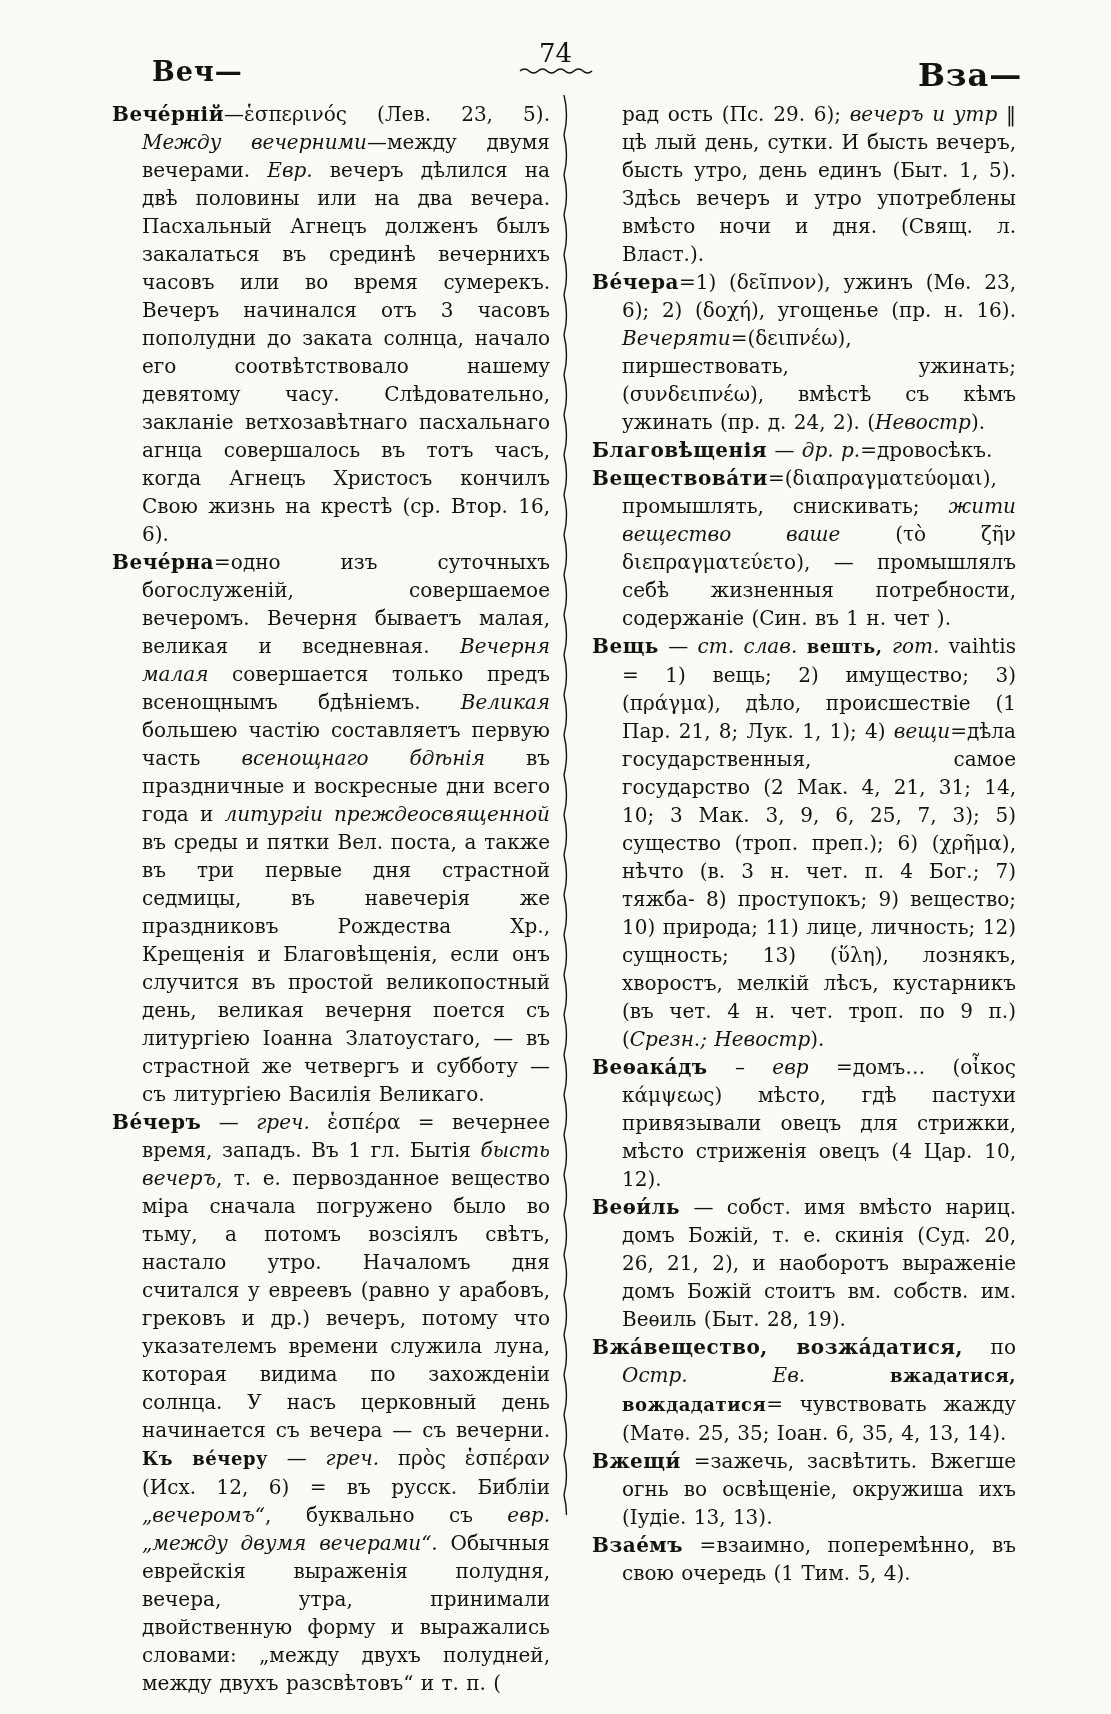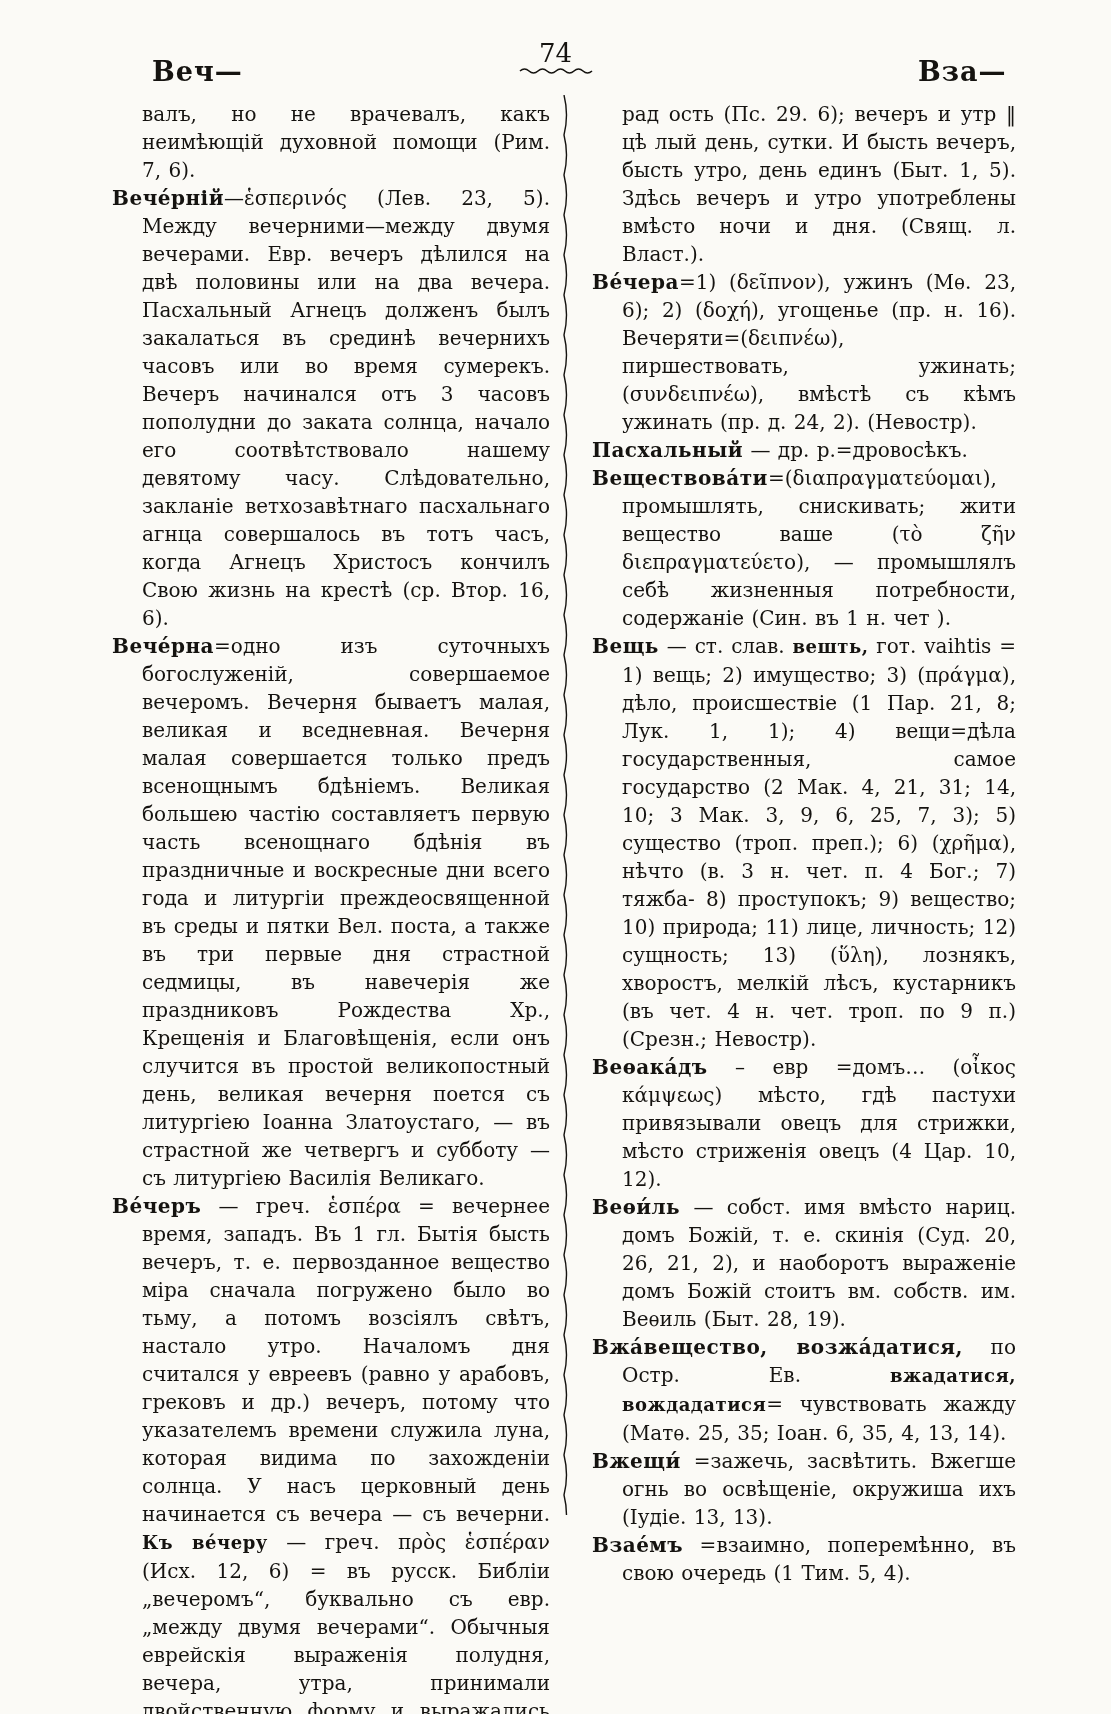--- a/index.html
+++ b/index.html
@@ -14,21 +14,21 @@
   .page{position:relative;width:1111px;height:1714px;}
   .running-head{
     position:absolute;top:38px;left:0;width:1111px;height:56px;
   }
   .head-left{
     position:absolute;left:152px;top:18px;
     font-weight:bold;font-size:27px;letter-spacing:1px;
   }
   .head-right{
     position:absolute;left:918px;top:18px;
-    font-weight:bold;font-size:27px;letter-spacing:1px;
+    font-weight:bold;font-size:32px;letter-spacing:1px;
   }
   .page-num-wrap{
     position:absolute;left:0;right:0;top:0;text-align:center;
   }
   .page-num{
     font-weight:normal;font-size:26px;display:inline-block;
   }
   .page-num-underline{display:block;margin:0 auto;margin-top:-2px;}
   .columns{
     position:absolute;top:100px;left:112px;width:904px;
@@ -37,21 +37,21 @@
   .col{width:438px;}
   .col.right{width:424px;}
   .entry{
     margin:0;padding:0 0 0 30px;text-indent:-30px;
     text-align:justify;
     font-size:20px;line-height:28px;
     word-spacing:1px;
   }
   .entry.cont{text-indent:0;}
   .hw{font-weight:bold;letter-spacing:0.5px;}
-  .i{}
+  .i{font-style:italic;}
   .slav{font-weight:bold;font-size:0.9em;letter-spacing:0.5px;}
   .divider{
     position:absolute;left:558px;top:95px;height:1420px;width:12px;
   }
 </style>
 </head>
 <body>
 
 <div class="page">
 
@@ -65,29 +65,28 @@
     </div>
     <span class="head-right">Вза—</span>
   </div>
 
   <svg class="divider" width="12" height="1420" viewBox="0 0 12 1420" preserveAspectRatio="none">
     <path id="wavy-divider-path" stroke="#151310" stroke-width="1.4" fill="none" d="M6 0 q5 20 0 40 q5 20 0 40 q5 20 0 40 q5 20 0 40 q5 20 0 40 q5 20 0 40 q5 20 0 40 q5 20 0 40 q5 20 0 40 q5 20 0 40 q5 20 0 40 q5 20 0 40 q5 20 0 40 q5 20 0 40 q5 20 0 40 q5 20 0 40 q5 20 0 40 q5 20 0 40 q5 20 0 40 q5 20 0 40 q5 20 0 40 q5 20 0 40 q5 20 0 40 q5 20 0 40 q5 20 0 40 q5 20 0 40 q5 20 0 40 q5 20 0 40 q5 20 0 40 q5 20 0 40 q5 20 0 40 q5 20 0 40 q5 20 0 40 q5 20 0 40 q5 20 0 40 q5 20 0 40"></path>
   </svg>
 
   <div class="columns">
     <div class="col left">
-        <p class="entry cont"><span>валъ, но не врачевалъ, какъ неимѣющій духовной помощи (Рим. 7, 6).</span></p>
         <p class="entry"><span class="hw">Вече́рній</span><span>—ἑσπερινός (Лев. 23, 5). </span><span class="i">Между вечерними</span><span>—между двумя вечерами. </span><span class="i">Евр.</span><span> вечеръ дѣлился на двѣ половины или на два вечера. Пасхальный Агнецъ долженъ былъ закалаться въ срединѣ вечернихъ часовъ или во время сумерекъ. Вечеръ начинался отъ 3 часовъ пополудни до заката солнца, начало его соотвѣтствовало нашему девятому часу. Слѣдовательно, закланіе ветхозавѣтнаго пасхальнаго агнца совершалось въ тотъ часъ, когда Агнецъ Христосъ кончилъ Свою жизнь на крестѣ (ср. Втор. 16, 6).</span></p>
         <p class="entry"><span class="hw">Вече́рна</span><span>=одно изъ суточныхъ богослуженій, совершаемое вечеромъ. Вечерня бываетъ малая, великая и вседневная. </span><span class="i">Вечерня малая</span><span> совершается только предъ всенощнымъ бдѣніемъ. </span><span class="i">Великая</span><span> большею частію составляетъ первую часть </span><span class="i">всенощнаго бдѣнія</span><span> въ праздничные и воскресные дни всего года и </span><span class="i">литургіи преждеосвященной</span><span> въ среды и пятки Вел. поста, а также въ три первые дня страстной седмицы, въ навечерія же праздниковъ Рождества Хр., Крещенія и Благовѣщенія, если онъ случится въ простой великопостный день, великая вечерня поется съ литургіею Іоанна Златоустаго, — въ страстной же четвергъ и субботу — съ литургіею Василія Великаго.</span></p>
         <p class="entry"><span class="hw">Ве́черъ</span><span> — </span><span class="i">греч.</span><span> ἑσπέρα = вечернее время, западъ. Въ 1 гл. Бытія </span><span class="i">бысть вечеръ</span><span>, т. е. первозданное вещество міра сначала погружено было во тьму, а потомъ возсіялъ свѣтъ, настало утро. Началомъ дня считался у евреевъ (равно у арабовъ, грековъ и др.) вечеръ, потому что указателемъ времени служила луна, которая видима по захожденіи солнца. У насъ церковный день начинается съ вечера — съ вечерни. </span><span class="slav">Къ ве́черу</span><span> — </span><span class="i">греч.</span><span> πρὸς ἑσπέραν (Исх. 12, 6) = въ русск. Библіи </span><span class="i">„вечеромъ“</span><span>, буквально съ </span><span class="i">евр.</span><span> </span><span class="i">„между двумя вечерами“</span><span>. Обычныя еврейскія выраженія полудня, вечера, утра, принимали двойственную форму и выражались словами: „между двухъ полудней, между двухъ разсвѣтовъ“ и т. п. (</span></p>
       </div>
     <div class="col right">
         <p class="entry cont"><span>рад ость (Пс. 29. 6); </span><span class="i">вечеръ и утр</span><span> ‖ цѣ лый день, сутки. И бысть вечеръ, бысть утро, день единъ (Быт. 1, 5). Здѣсь вечеръ и утро употреблены вмѣсто ночи и дня. (Свящ. л. Власт.).</span></p>
         <p class="entry"><span class="hw">Ве́чера</span><span>=1) (δεῖπνον), ужинъ (Мѳ. 23, 6); 2) (δοχή), угощенье (пр. н. 16). </span><span class="i">Вечеряти</span><span>=(δειπνέω), пиршествовать, ужинать; (συνδειπνέω), вмѣстѣ съ кѣмъ ужинать (пр. д. 24, 2). (</span><span class="i">Невостр</span><span>).</span></p>
-        <p class="entry"><span class="hw">Пасхальный</span><span> — </span><span class="i">др. р.</span><span>=дровосѣкъ.</span></p>
+        <p class="entry"><span class="hw">Благовѣщенія</span><span> — </span><span class="i">др. р.</span><span>=дровосѣкъ.</span></p>
         <p class="entry"><span class="hw">Веществова́ти</span><span>=(διαπραγματεύομαι), промышлять, снискивать; </span><span class="i">жити вещество ваше</span><span> (τὸ ζῆν διεπραγματεύετο), — промышлялъ себѣ жизненныя потребности, содержаніе (Син. въ 1 н. чет ).</span></p>
         <p class="entry"><span class="hw">Вещь</span><span> — </span><span class="i">ст. слав.</span><span> </span><span class="slav">вешть,</span><span> </span><span class="i">гот.</span><span> vaihtis = 1) вещь; 2) имущество; 3) (πράγμα), дѣло, происшествіе (1 Пар. 21, 8; Лук. 1, 1); 4) </span><span class="i">вещи</span><span>=дѣла государственныя, самое государство (2 Мак. 4, 21, 31; 14, 10; 3 Мак. 3, 9, 6, 25, 7, 3); 5) существо (троп. преп.); 6) (χρῆμα), нѣчто (в. 3 н. чет. п. 4 Бог.; 7) тяжба- 8) проступокъ; 9) вещество; 10) природа; 11) лице, личность; 12) сущность; 13) (ὕλη), лознякъ, хворостъ, мелкій лѣсъ, кустарникъ (въ чет. 4 н. чет. троп. по 9 п.) (</span><span class="i">Срезн.; Невостр</span><span>).</span></p>
         <p class="entry"><span class="hw">Веѳака́дъ</span><span> – </span><span class="i">евр</span><span> =домъ… (οἶκος κάμψεως) мѣсто, гдѣ пастухи привязывали овецъ для стрижки, мѣсто стриженія овецъ (4 Цар. 10, 12).</span></p>
         <p class="entry"><span class="hw">Веѳи́ль</span><span> — собст. имя вмѣсто нариц. домъ Божій, т. е. скинія (Суд. 20, 26, 21, 2), и наоборотъ выраженіе домъ Божій стоитъ вм. собств. им. Веѳиль (Быт. 28, 19).</span></p>
         <p class="entry"><span class="hw">Вжа́вещество, возжа́датися,</span><span> по </span><span class="i">Остр. Ев.</span><span> </span><span class="slav">вжадатися, вождадатися</span><span>= чувствовать жажду (Матѳ. 25, 35; Іоан. 6, 35, 4, 13, 14).</span></p>
         <p class="entry"><span class="hw">Вжещи́</span><span> =зажечь, засвѣтить. Вжегше огнь во освѣщеніе, окружиша ихъ (Іудіе. 13, 13).</span></p>
         <p class="entry"><span class="hw">Взае́мъ</span><span> =взаимно, поперемѣнно, въ свою очередь (1 Тим. 5, 4).</span></p>
       </div>
   </div>
 

